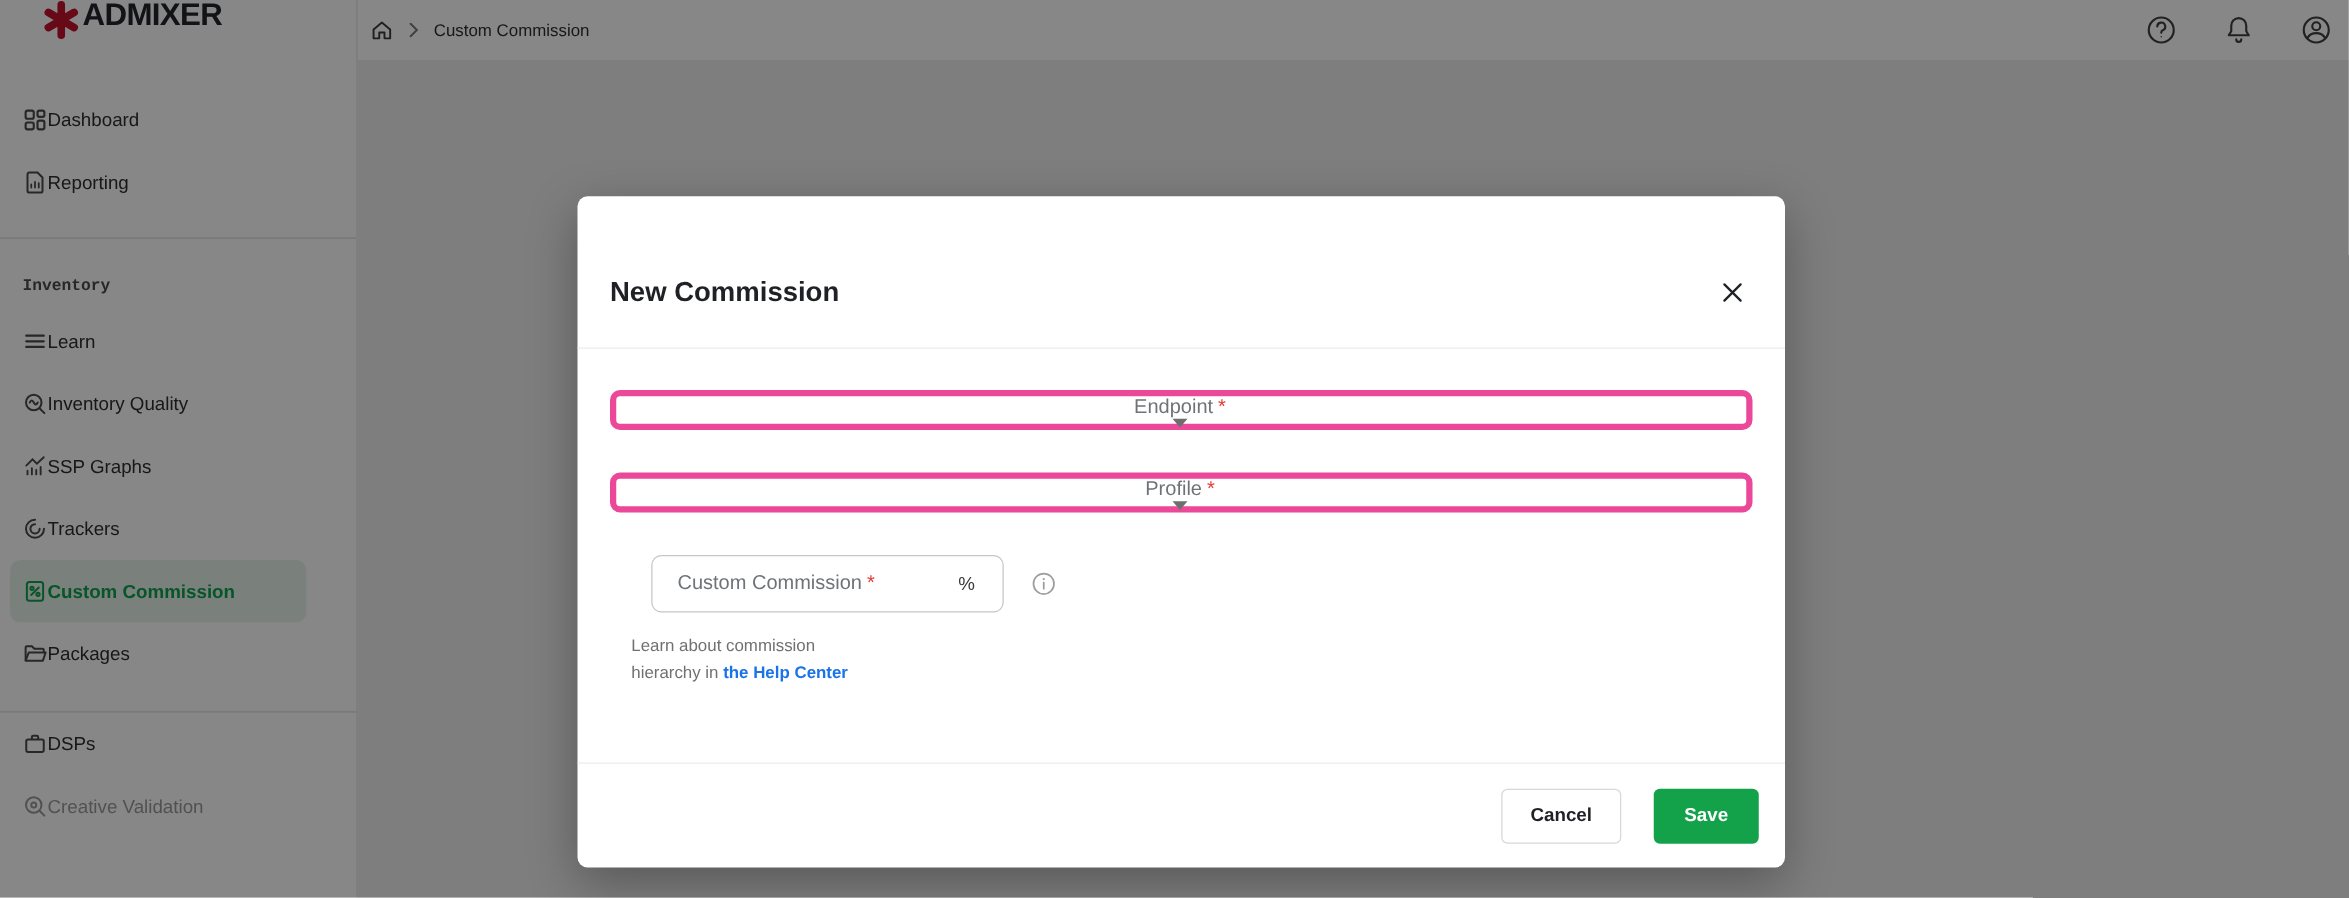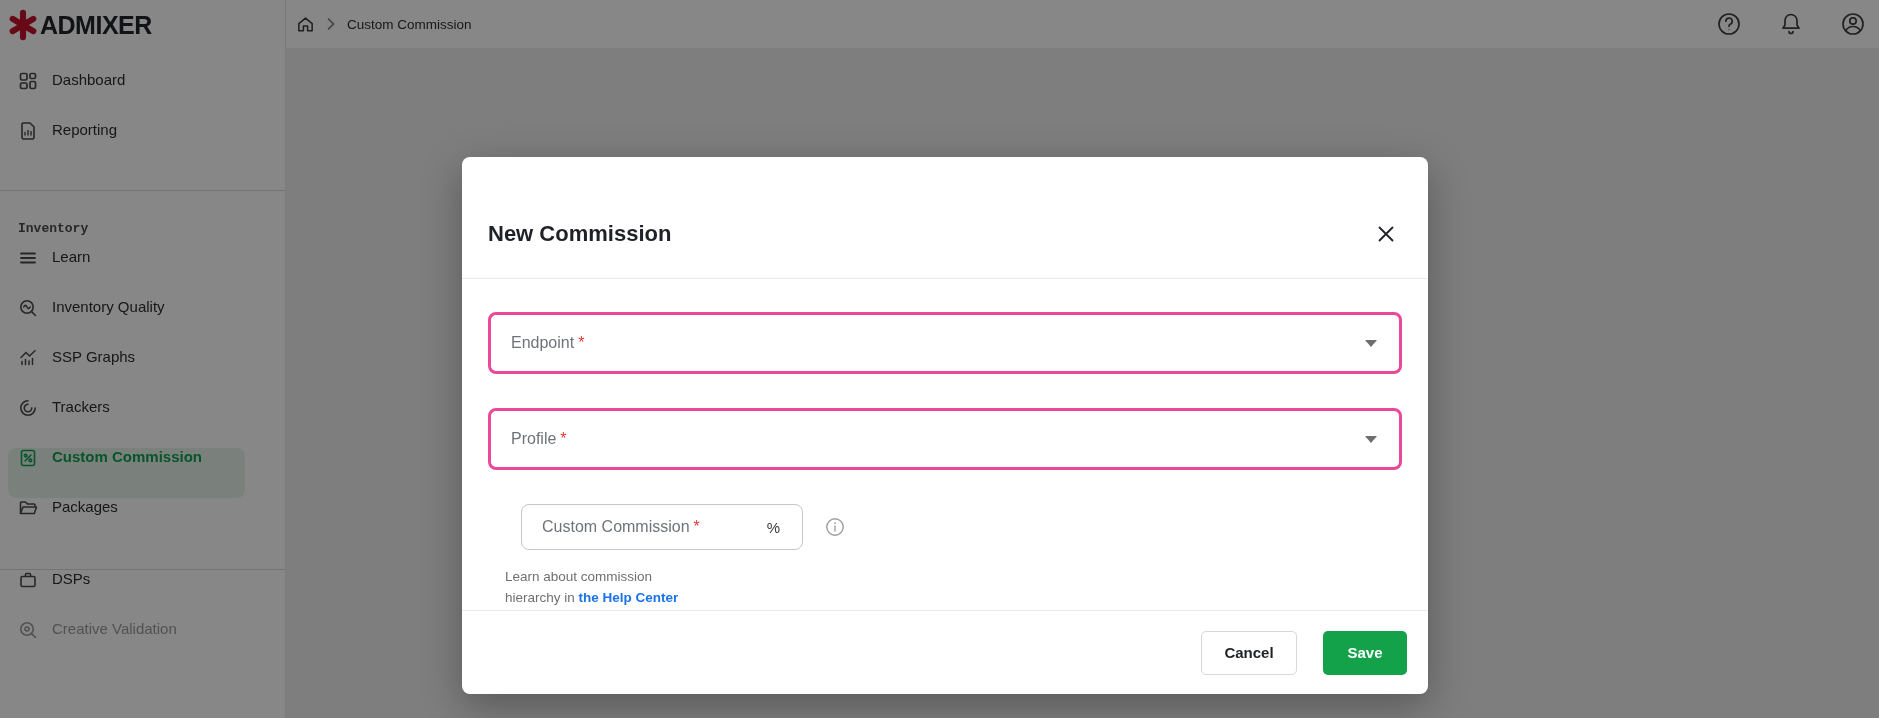--- a/index.html
+++ b/index.html
@@ -8,45 +8,45 @@
   
   .topbar { position:absolute; left:0; top:0; width:1879px; height:48px; background:#ffffff; display:flex; align-items:center; z-index:1; }
   .breadcrumb { position:absolute; left:296px; top:0; height:48px; display:flex; align-items:center; gap:12px; }
   .crumb-home svg { display:block; }
   .crumb-sep svg { display:block; }
   .crumb-current { font-size:13.5px; color:#2f2f2f; }
   .topbar-actions { position:absolute; right:12px; top:0; height:48px; display:flex; align-items:center; gap:34px; }
   .icon-btn { width:28px; height:28px; display:flex; align-items:center; justify-content:center; cursor:pointer; background:none; border:none; }
 
   .sidebar { position:absolute; left:0; top:0; width:286px; height:718px; background:#ffffff; border-right:1px solid #e6e6e6; z-index:2; }
-  .logo-row { height:56px; display:flex; align-items:center; padding-left:8px; }
+  .logo-row { height:56px; display:flex; align-items:flex-start; padding-left:34px; }
   .logo-mark { margin-bottom:2px; }
   .logo-text { font-size:25px; font-weight:800; letter-spacing:-0.5px; color:#23242a; line-height:1; margin-left:2px; margin-bottom:6px; }
   .nav-top { margin-top:15px; }
-  .nav-item { height:50px; display:flex; gap:14px; padding-left:10px; margin:0 40px 0 8px; border-radius:8px; cursor:pointer; }
+  .nav-item { height:50px; display:flex; align-items:center; padding-left:10px; margin:0 40px 0 8px; border-radius:8px; cursor:pointer; }
   .nav-item .nav-label { font-size:15px; color:#2e2e2e; white-space:nowrap; }
   .nav-item svg { flex:0 0 auto; }
   .nav-item.selected { background:#e7f3ec; }
   .nav-item.selected .nav-label { color:#0fa04e; font-weight:700; }
   .nav-item.disabled .nav-label { color:#9a9a9a; }
   .side-divider { height:1px; background:#dcdcdc; margin-top:19px; }
   .side-divider.second { margin-top:21px; }
   .section-title { height:40px; display:flex; align-items:center; padding-left:18px; font-size:13px; font-weight:700; color:#4c4c4c; margin-top:17px;font-family:Liberation Mono, monospace; }
   .section-title.second { margin-top:12px; }
 
   .main-area { position:absolute; left:286px; top:48px; right:0; bottom:0; background:#eeeeee; z-index:0; }
 
   
   .overlay { position:absolute; inset:0; background:rgba(0,0,0,0.47); z-index:10; }
   .modal { position:absolute; left:462px; top:157px; width:966px; height:537px; background:#ffffff; border-radius:8px; box-shadow:0 12px 40px rgba(0,0,0,0.3); z-index:20; }
   .modal-header { height:90px; display:flex; align-items:center; justify-content:space-between; padding:0 26px; border-bottom:1px solid #ebebeb;margin-top:32px; }
   .modal-title { font-size:22px; font-weight:700; color:#1f2126; }
   .modal-close { background:none; border:none; cursor:pointer; width:32px; height:32px; display:flex; align-items:center; justify-content:center; }
   .modal-body { padding:33px 26px 0 26px; }
-  .select-field { height:62px; border:3px solid #ec4899; border-radius:8px; display:flex; align-items:center; justify-content:space-between; padding:0 22px 0 20px; margin-bottom:34px; cursor:pointer; background:#fff; }
+  .select-field { height:32px; border:5px solid #ec4899; border-radius:8px; display:flex; align-items:center; justify-content:space-between; padding:0 22px 0 20px; margin-bottom:34px; cursor:pointer; background:#fff;flex-direction:column; }
   .ph { font-size:16px; color:#6f7378; }
   .req { color:#e53935; font-size:16px; margin-left:4px; }
   .caret { width:0; height:0; border-left:6px solid transparent; border-right:6px solid transparent; border-top:7px solid #6e6e6e; }
   .cc-row { display:flex; align-items:center; gap:22px;margin-left:33px; }
   .cc-field { width:282px; height:46px; border:1px solid #c6c6c6; border-radius:8px; display:flex; align-items:center; justify-content:space-between; padding:0 22px 0 20px; background:#fff; }
   .cc-unit { font-size:15px; color:#3a3a3a; }
   .help-text { margin:16px 0 0 17px; width:195px; font-size:13.5px; color:#707070; line-height:21px; }
   .help-link { color:#1a73e8; font-weight:700; text-decoration:none; cursor:pointer; }
   .modal-footer { position:absolute; left:0; right:0; bottom:0; height:84px; border-top:1px solid #ebebeb; display:flex; align-items:center; justify-content:flex-end; gap:26px; padding-right:21px; }
   .btn { height:44px; border-radius:5px; font-family:"Liberation Sans", sans-serif; font-size:15px; cursor:pointer; }

